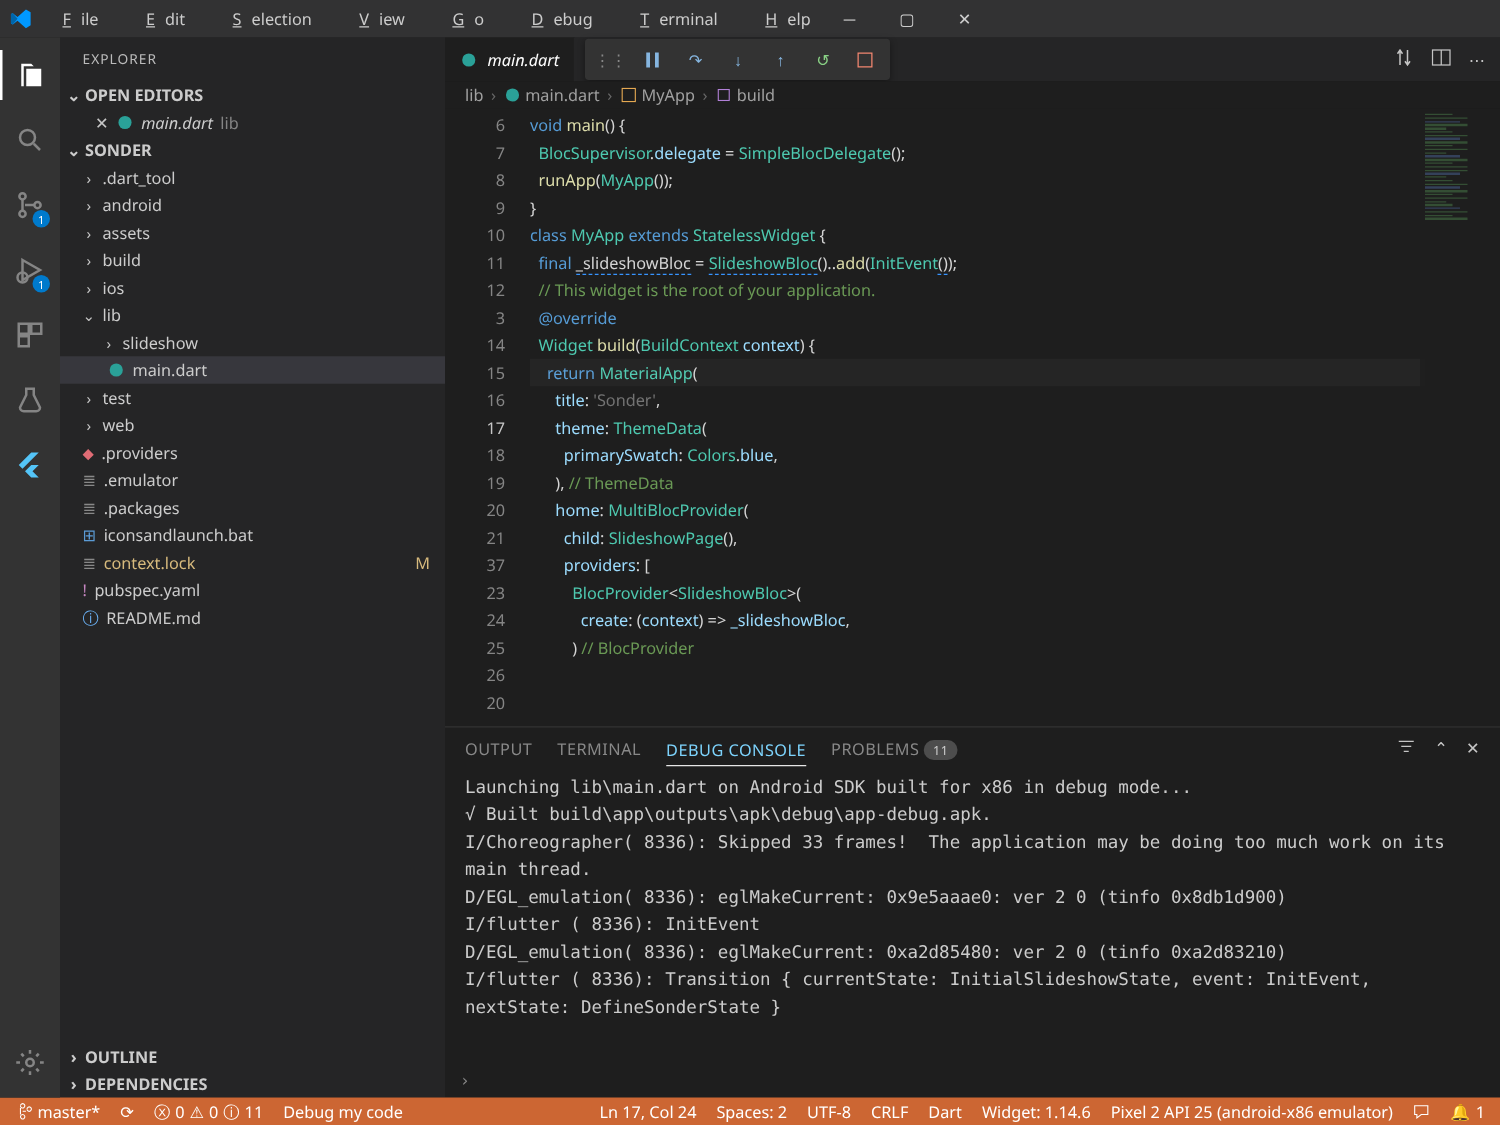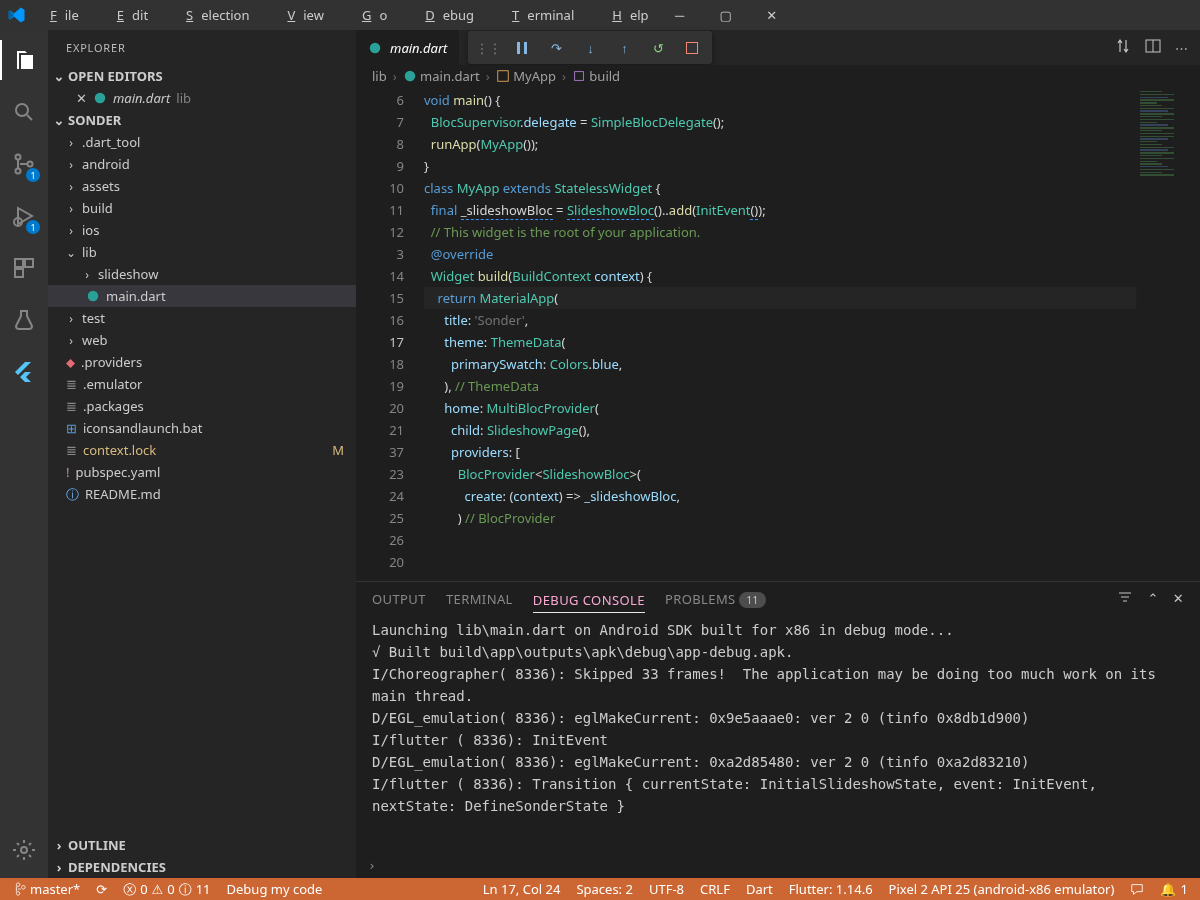--- a/index.html
+++ b/index.html
@@ -57,21 +57,21 @@
 .k{color:#569cd6}.cl{color:#4ec9b0}.fn{color:#dcdcaa}.s{color:#737373}.c{color:#6a9955}.v{color:#9cdcfe}.pr{color:#9cdcfe}
 .ov{color:#569cd6}
 .squig{border-bottom:1px dashed #3794ff}
 .minimap{position:absolute;right:0;top:0;width:64px;height:100%;background:#1e1e1e;opacity:.8;padding:4px}
 .minimap div{height:1.4px;background:#3a5a3a;margin-bottom:1.4px}
 .minimap .a{width:40%}.minimap .b{width:60%}.minimap .c2{width:50%;background:#3a4a6a}.minimap .d{width:30%}
 
 .panel{height:297px;background:#1e1e1e;border-top:1px solid #333;display:flex;flex-direction:column}
 .panel-tabs{height:33px;display:flex;align-items:center;gap:20px;padding:0 16px;color:#888;font-size:11px}
 .panel-tabs span{cursor:default;letter-spacing:.4px}
-.panel-tabs .active{color:#f9a8d4;border-bottom:1px solid #e7e7e7;padding-bottom:3px;margin-bottom:-6px}
+.panel-tabs .active{color:#7dd3fc;border-bottom:1px solid #e7e7e7;padding-bottom:3px;margin-bottom:-6px}
 .panel-tabs .count{background:#4d4d4d;border-radius:8px;padding:1px 7px;font-size:10px;color:#ccc}
 .panel-tabs .actions{margin-left:auto;display:flex;gap:14px;color:#c5c5c5}
 .panel-body{flex:1;font-family:Consolas,monospace;font-size:14px;line-height:22px;white-space:pre-wrap;color:#ccc;padding:4px 16px;overflow:hidden}
 .panel .prompt{height:20px;padding-left:12px;color:#888;font-family:Consolas,monospace}
 
 .statusbar{height:22px;background:#cc6633;color:#fff;display:flex;align-items:center;font-size:12px;gap:8px;padding:0 8px}
 .statusbar .seg{display:flex;align-items:center;gap:4px;padding:0 4px;cursor:default}
 .statusbar .right{margin-left:auto;display:flex;align-items:center;gap:8px}
 .statusbar svg{width:14px;height:14px}
 </style>
@@ -377,21 +377,21 @@
     </div>
   <div class="seg">⟳</div>
   <div class="seg">ⓧ <span>0</span> ⚠ <span>0</span> ⓘ <span>11</span></div>
   <div class="seg">Debug my code</div>
   <div class="right">
     <div class="seg">Ln 17, Col 24</div>
     <div class="seg">Spaces: 2</div>
     <div class="seg">UTF-8</div>
     <div class="seg">CRLF</div>
     <div class="seg">Dart</div>
-    <div class="seg">Flutter: 1.14.6</div>
+    <div class="seg">Widget: 1.14.6</div>
     <div class="seg">Pixel 2 API 25 (android-x86 emulator)</div>
     <div class="seg">
         <svg viewBox="0 0 16 16" width="14" height="14">
           <path d="M2 3h12v8H8l-4 3v-3H2V3z" stroke="#fff" fill="none"></path>
         </svg>
       </div>
     <div class="seg">🔔 <span>1</span></div>
   </div>
 </div>
 

